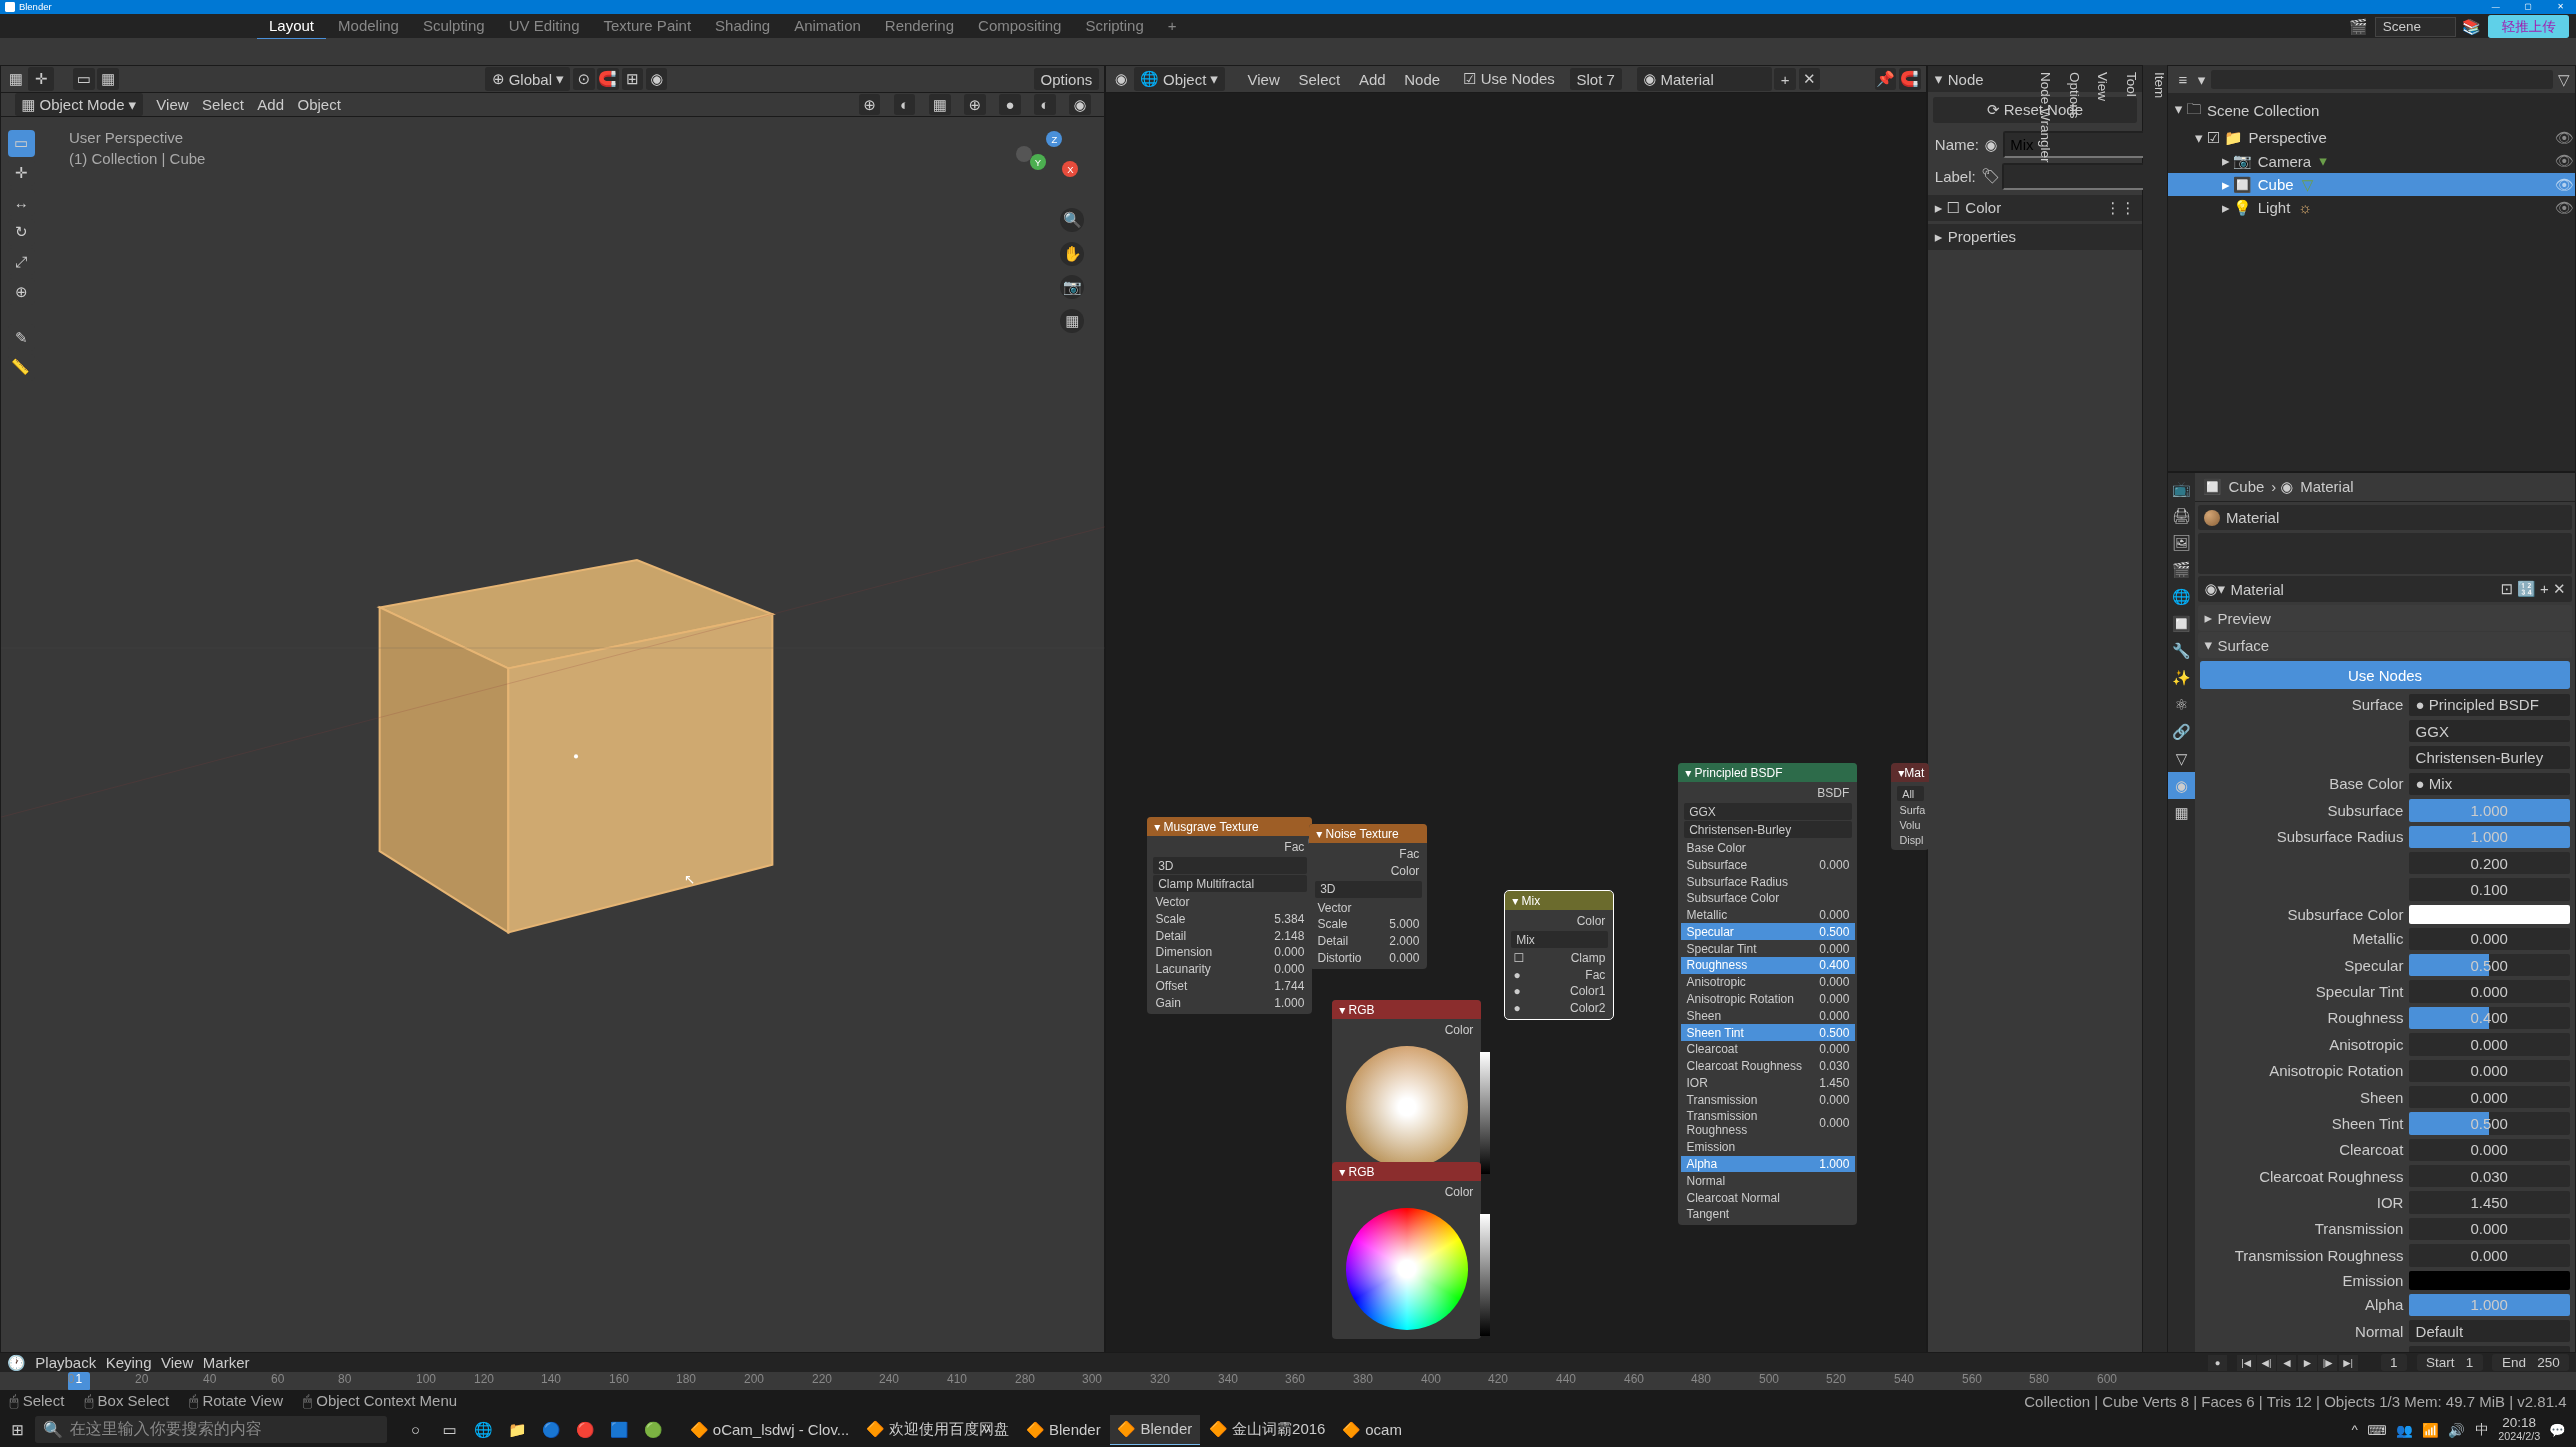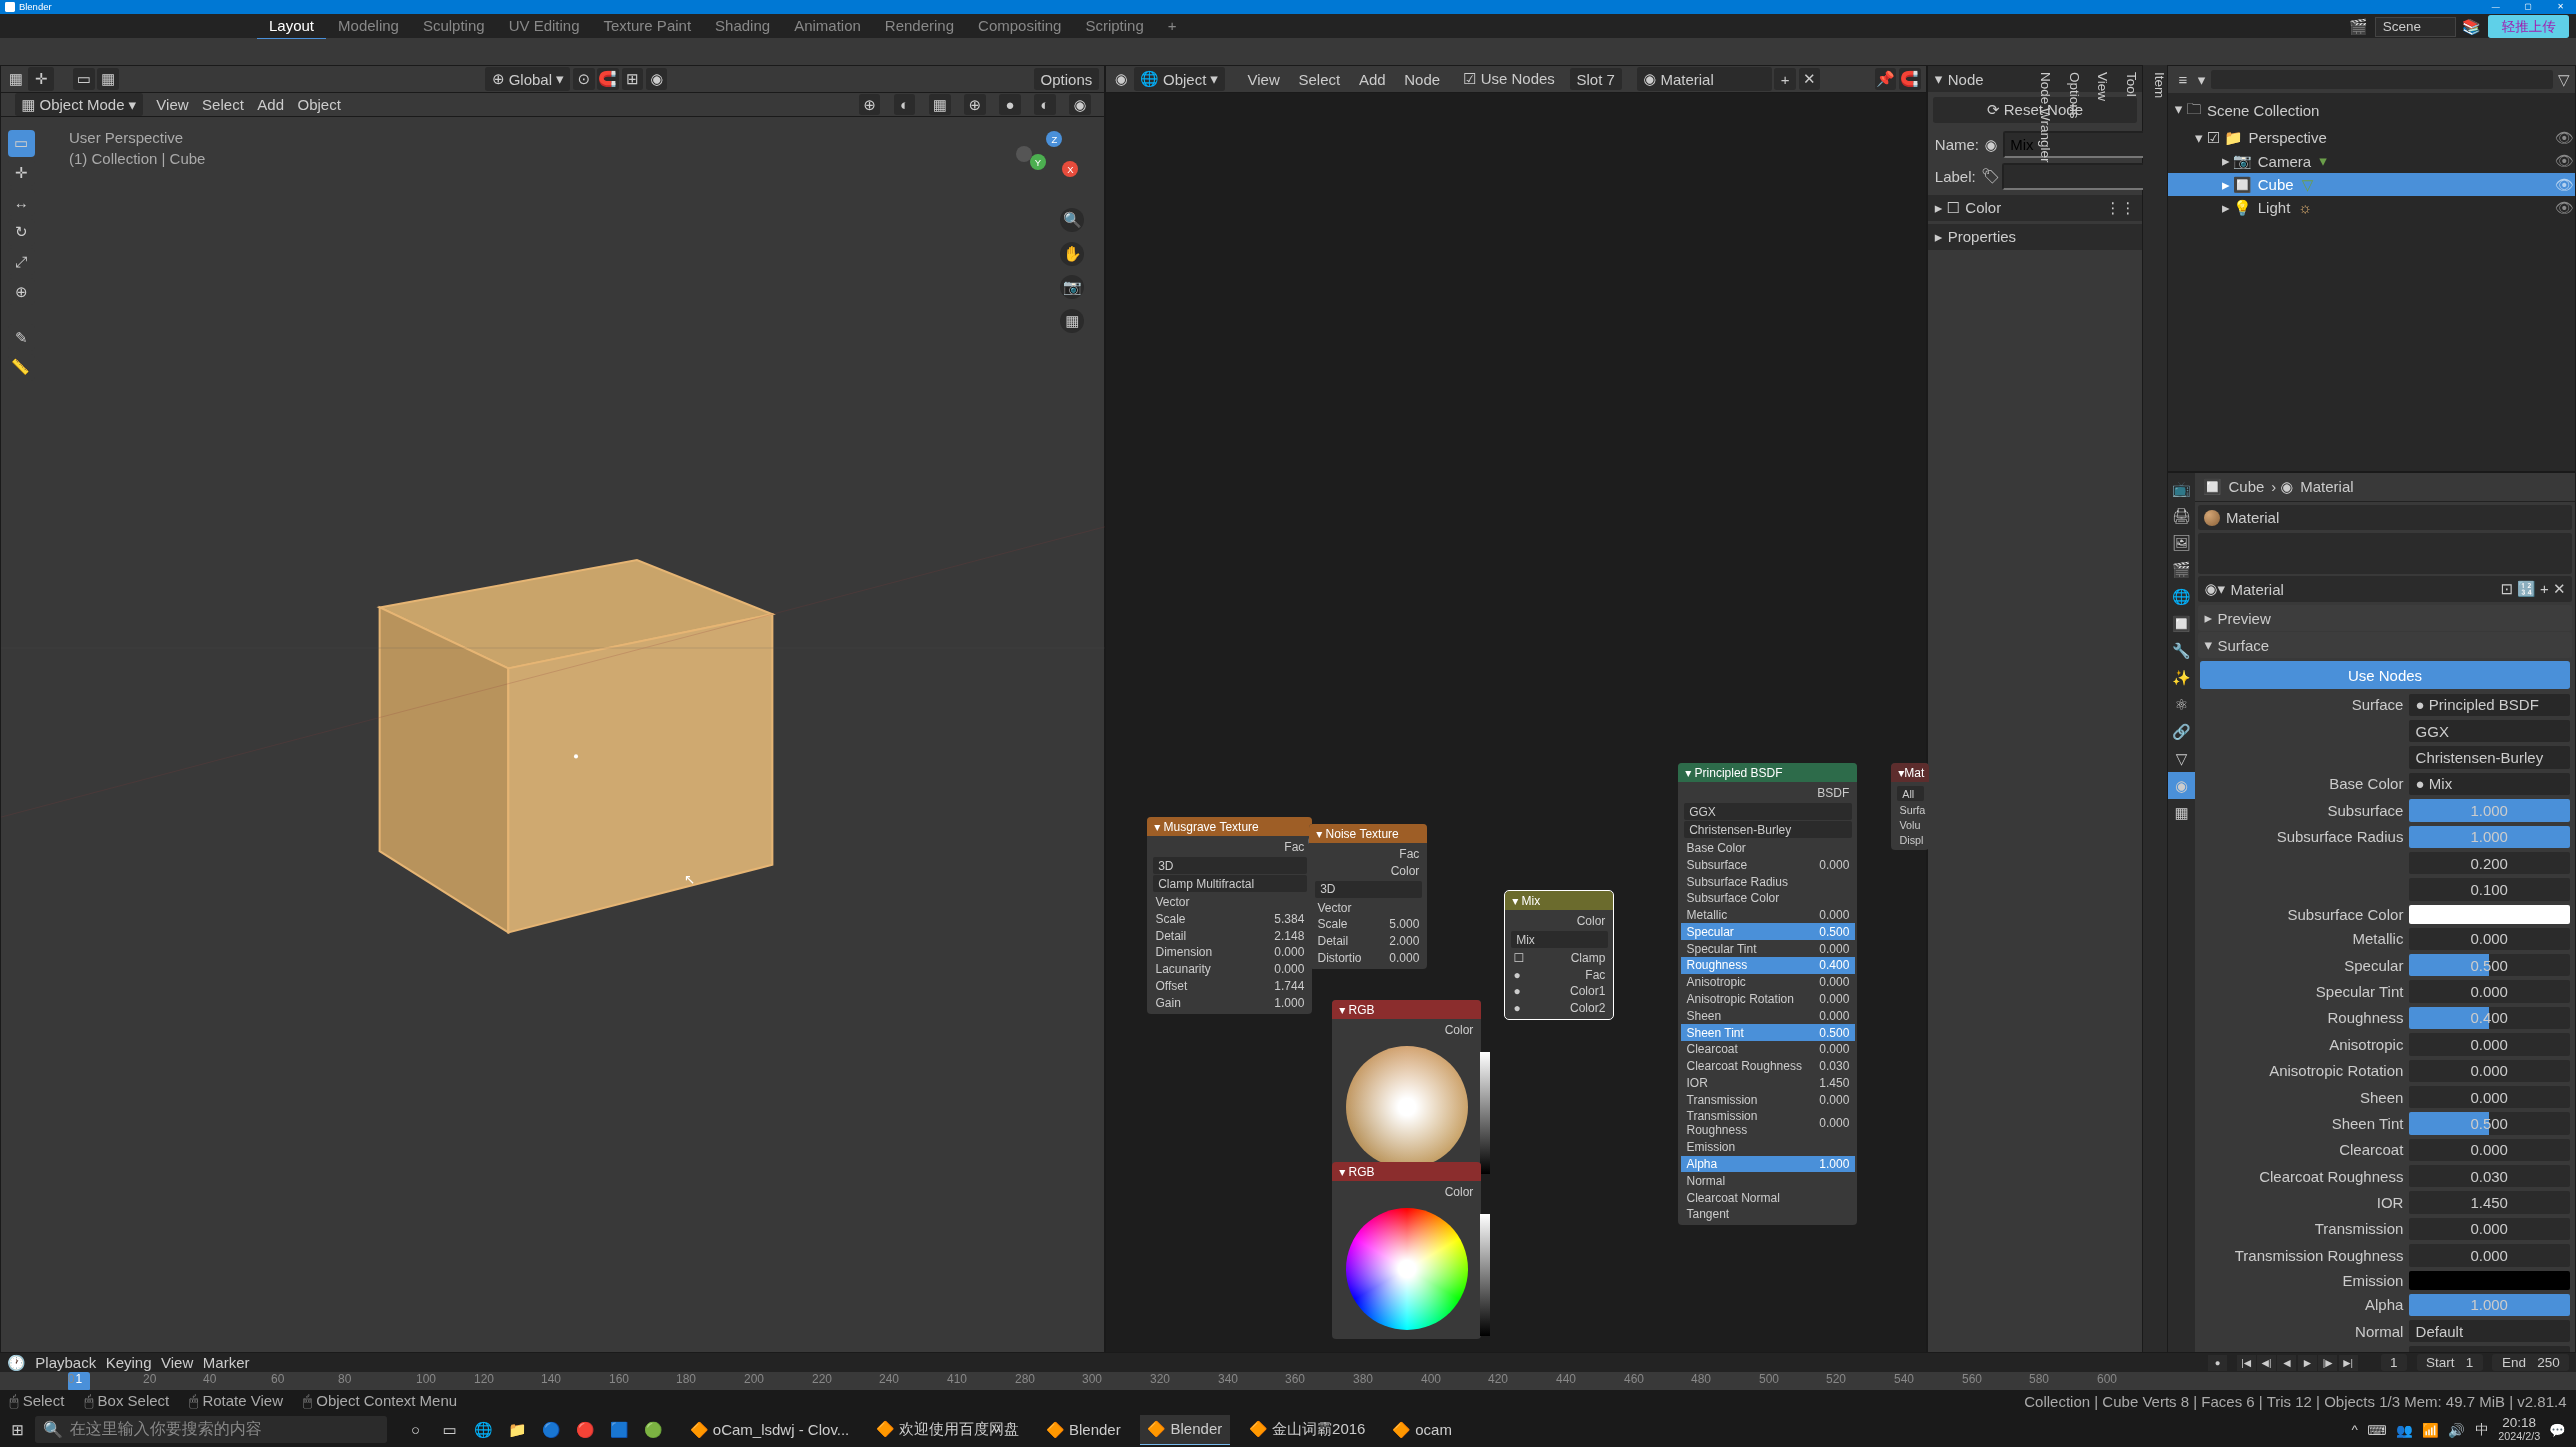--- a/index.html
+++ b/index.html
@@ -110,21 +110,21 @@
 .playbtns { display:flex; gap:1.4px; margin-left:auto; margin-right:13.5px; }
 .pbtn { width:19px; height:16px; background:#2b2b2b; display:flex; align-items:center; justify-content:center; font-size:9.5px; }
 .frame-in { background:#2b2b2b; padding:1.4px 9.5px; border-radius:2.7px; font-size:13.5px; }
 
 
 .taskbar { position:absolute; left:0; right:0; bottom:0; height:35px; background:#1a1a1a; display:flex; align-items:center; }
 .start { width:35px; height:35px; display:flex; align-items:center; justify-content:center; }
 .search-box { width:352px; height:27px; background:#2b2b2b; border-radius:2.7px; display:flex; align-items:center; padding:0 8px; gap:6.8px; color:#888; font-size:16px; }
 .task-icons { display:flex; gap:4px; margin-left:13.5px; }
 .ticon { width:30px; height:30px; display:flex; align-items:center; justify-content:center; }
-.task-apps { display:flex; gap:11px; margin-left:13.5px; }
+.task-apps { display:flex; gap:1px; margin-left:13.5px; }
 .tapp { height:30px; padding:0 8px; display:flex; align-items:center; gap:5.4px; font-size:15px; color:#ccc; }
 .tapp.active { background:#333; border-bottom:1.4px solid #76b9ed; }
 .tray { margin-left:auto; display:flex; align-items:center; gap:9.5px; padding-right:9.5px; font-size:13.5px; color:#ccc; }
 .statusbar2 { position:absolute; left:0; right:0; bottom:35px; height:21.6px; background:#1a1a1a; display:flex; align-items:center; padding:0 9.5px; font-size:15px; color:#aaa; gap:20px; }
 .status-right { margin-left:auto; display:flex; gap:2.7px; }
 </style>
 </head>
 <body>
 
 <div class="titlebar">
@@ -715,21 +715,21 @@
       <span class="pbtn">▶|</span>
     </div>
     <span class="frame-in">1</span>
     <span class="frame-in"><span>Start</span> &nbsp; <span>1</span></span>
     <span class="frame-in"><span>End</span> &nbsp; <span>250</span></span>
   </div>
   <div class="tl-track">
     <div class="tl-cursor">1</div>
     <div id="tl-ticks">
         <span class="tl-tick" style="left:68px">0</span>
-        <span class="tl-tick" style="left:143px">20</span>
+        <span class="tl-tick" style="left:135px">20</span>
         <span class="tl-tick" style="left:203px">40</span>
         <span class="tl-tick" style="left:271px">60</span>
         <span class="tl-tick" style="left:338px">80</span>
         <span class="tl-tick" style="left:416px">100</span>
         <span class="tl-tick" style="left:474px">120</span>
         <span class="tl-tick" style="left:541px">140</span>
         <span class="tl-tick" style="left:609px">160</span>
         <span class="tl-tick" style="left:676px">180</span>
         <span class="tl-tick" style="left:744px">200</span>
         <span class="tl-tick" style="left:812px">220</span>

